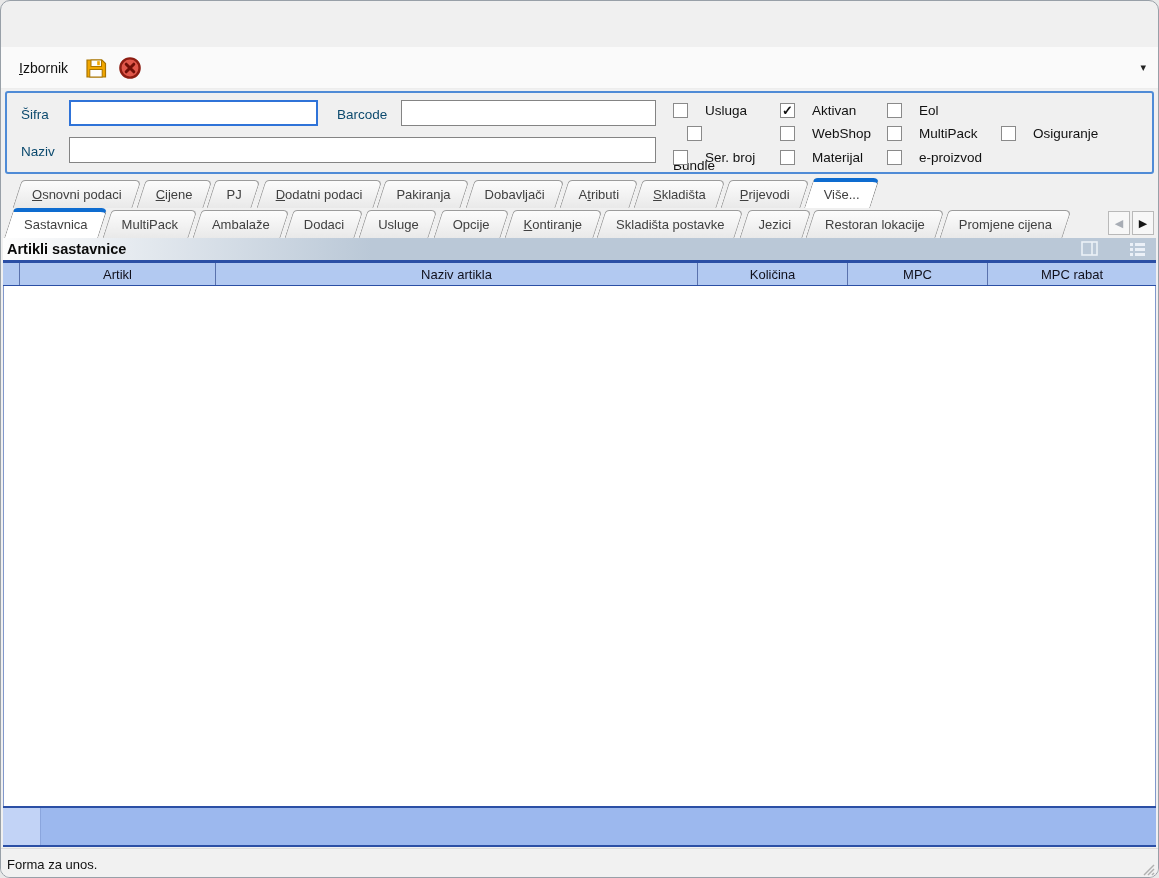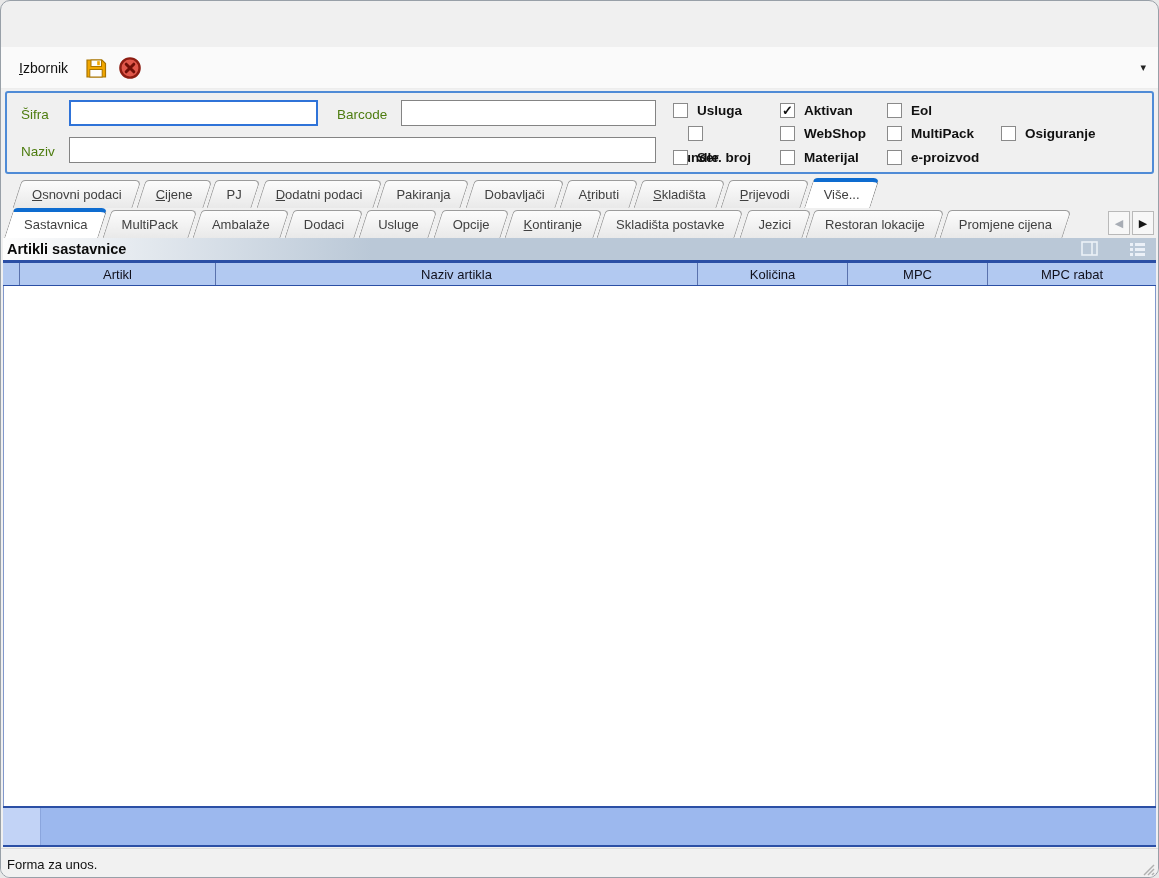--- a/index.html
+++ b/index.html
@@ -23,26 +23,26 @@
   
   .menubar { position:absolute; left:0; right:0; top:46px; height:42px; background:#fafafa;
              display:flex; align-items:center; border-bottom:1px solid #ededed; }
   .menu-item { font-size:14px; margin-left:12px; padding:4px 6px; }
   .tool-icon { width:24px; height:24px; margin-left:10px; display:flex; }
   .overflow-arrow { position:absolute; right:12px; font-size:11px; color:#222; }
 
   
   .form-panel { position:absolute; left:4px; right:4px; top:90px; height:83px;
                 background:#f0f0f0; border:2px solid #4f8bd6; border-radius:3px; }
-  .fld-label { position:absolute; font-size:13.5px; color:#4d7c0f; }
+  .fld-label { position:absolute; font-size:13.5px; color:#0c4a6e; }
   .txt { position:absolute; height:26px; border:1px solid #848484; background:#fff;
          font-family:"Liberation Sans",sans-serif; font-size:13px; padding:0 4px; outline:none; }
   .txt.focused { border:2px solid #2f73d8; }
 
-  .cb { position:absolute; display:flex; align-items:center; gap:9px; cursor:default;font-weight:bold; }
+  .cb { position:absolute; display:flex; align-items:center; gap:17px; cursor:default; }
   .cb-box { width:15px; height:15px; background:#fff; border:1px solid #8a8a8a;
             display:flex; align-items:center; justify-content:center; font-size:13px; color:#111; }
   .cb-box[data-checked="true"]::after { content:"✓"; font-weight:bold; margin-top:-1px; }
   .cb-label { font-size:13.5px; }
 
   
   .tabrow { position:absolute; display:flex; align-items:flex-end; height:30px; }
   .tabrow1 { left:16px; top:177px; }
   .tabrow2 { left:8px; top:207px; }
   .tab { position:relative; height:28px; display:flex; align-items:center;

